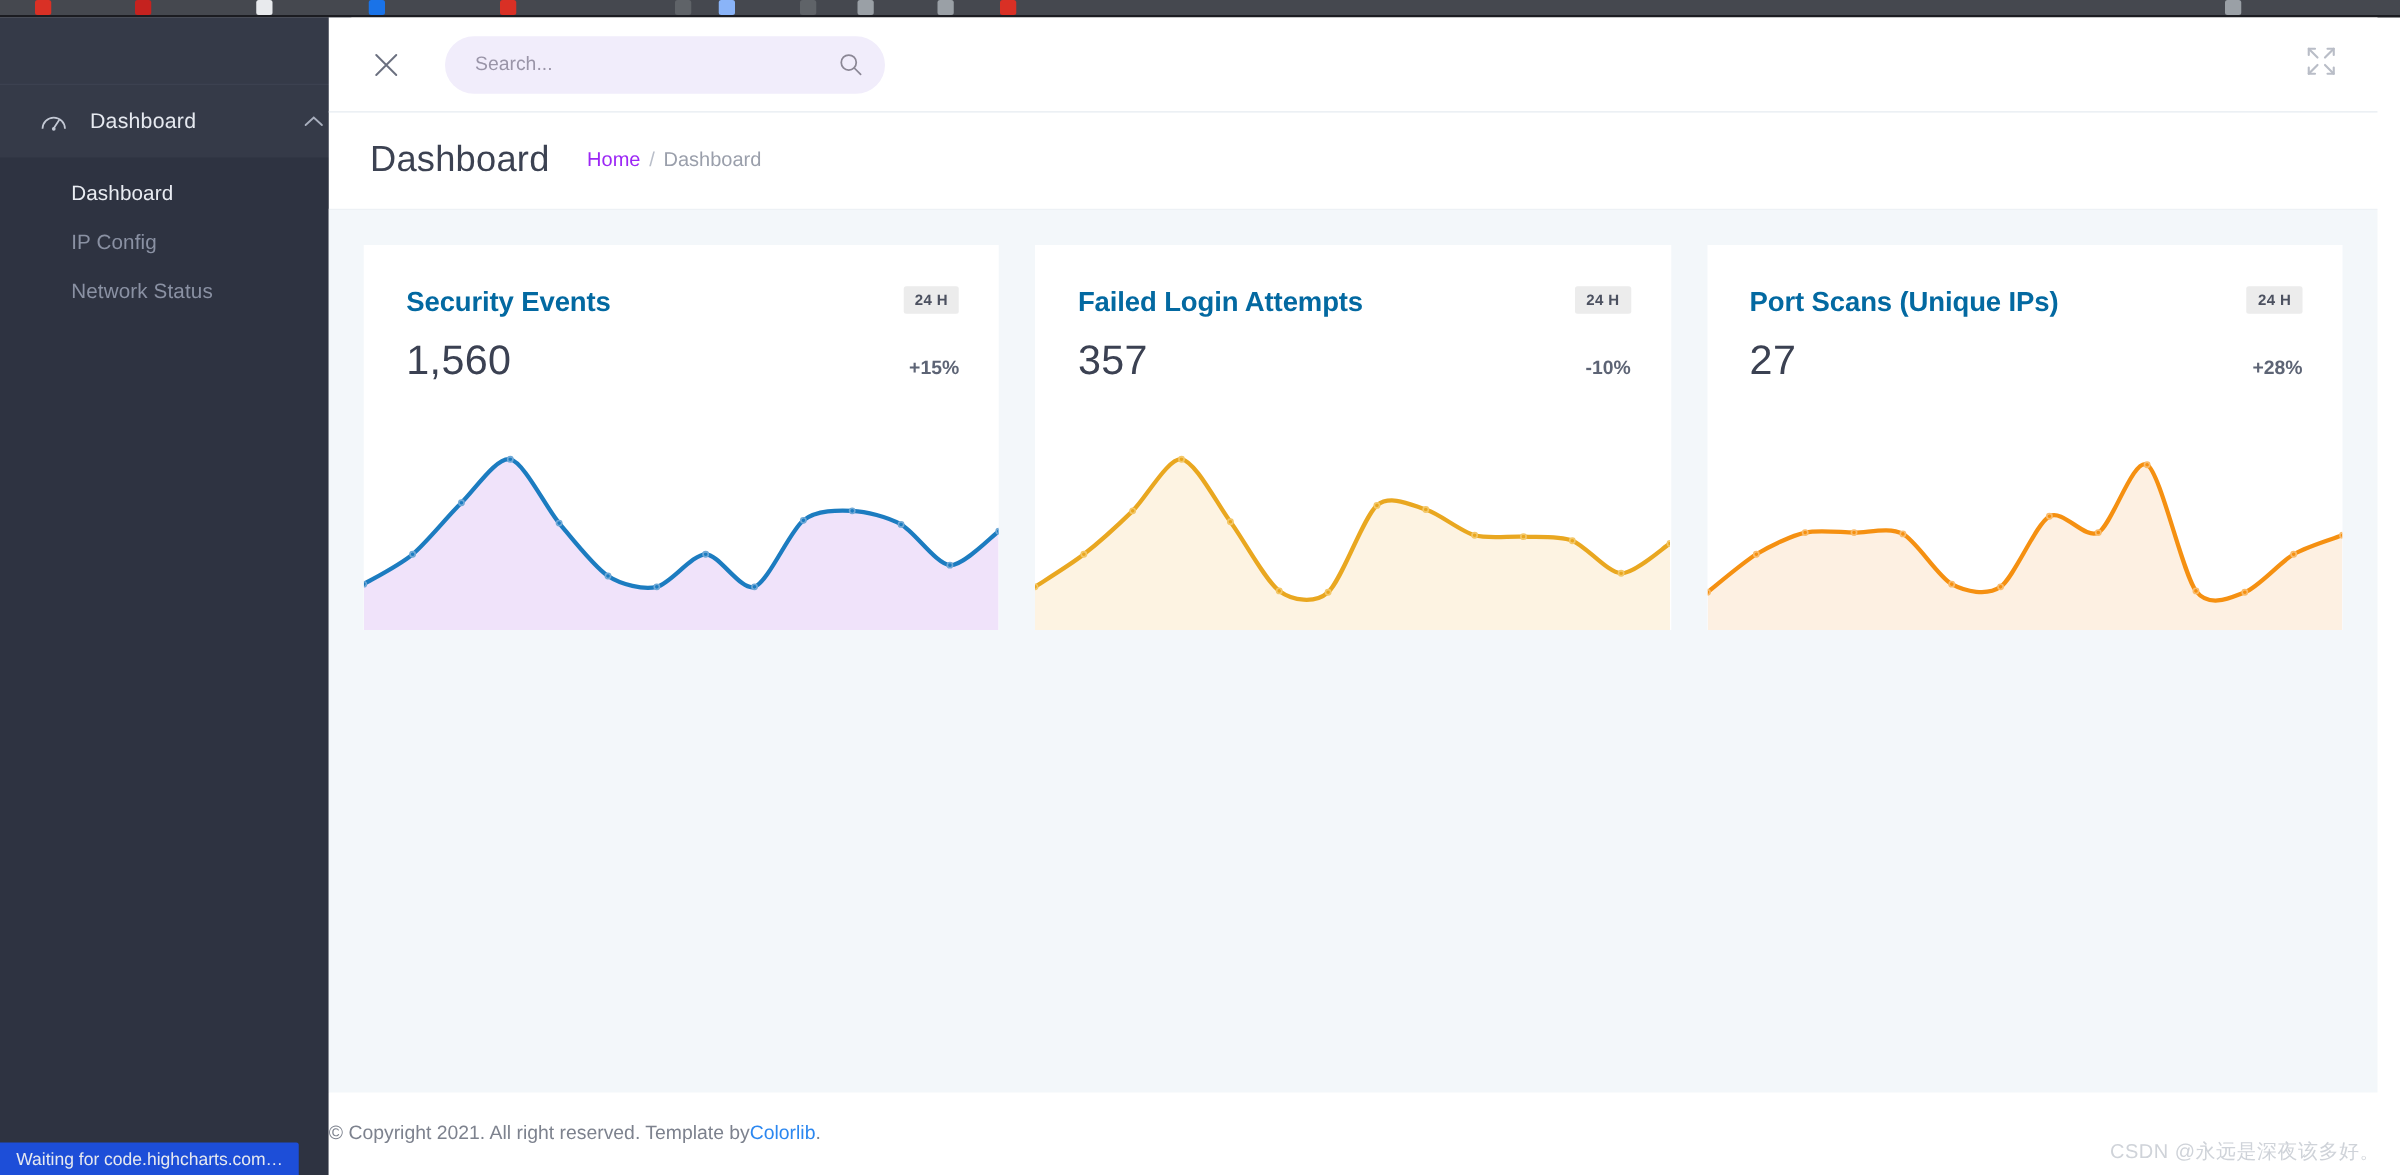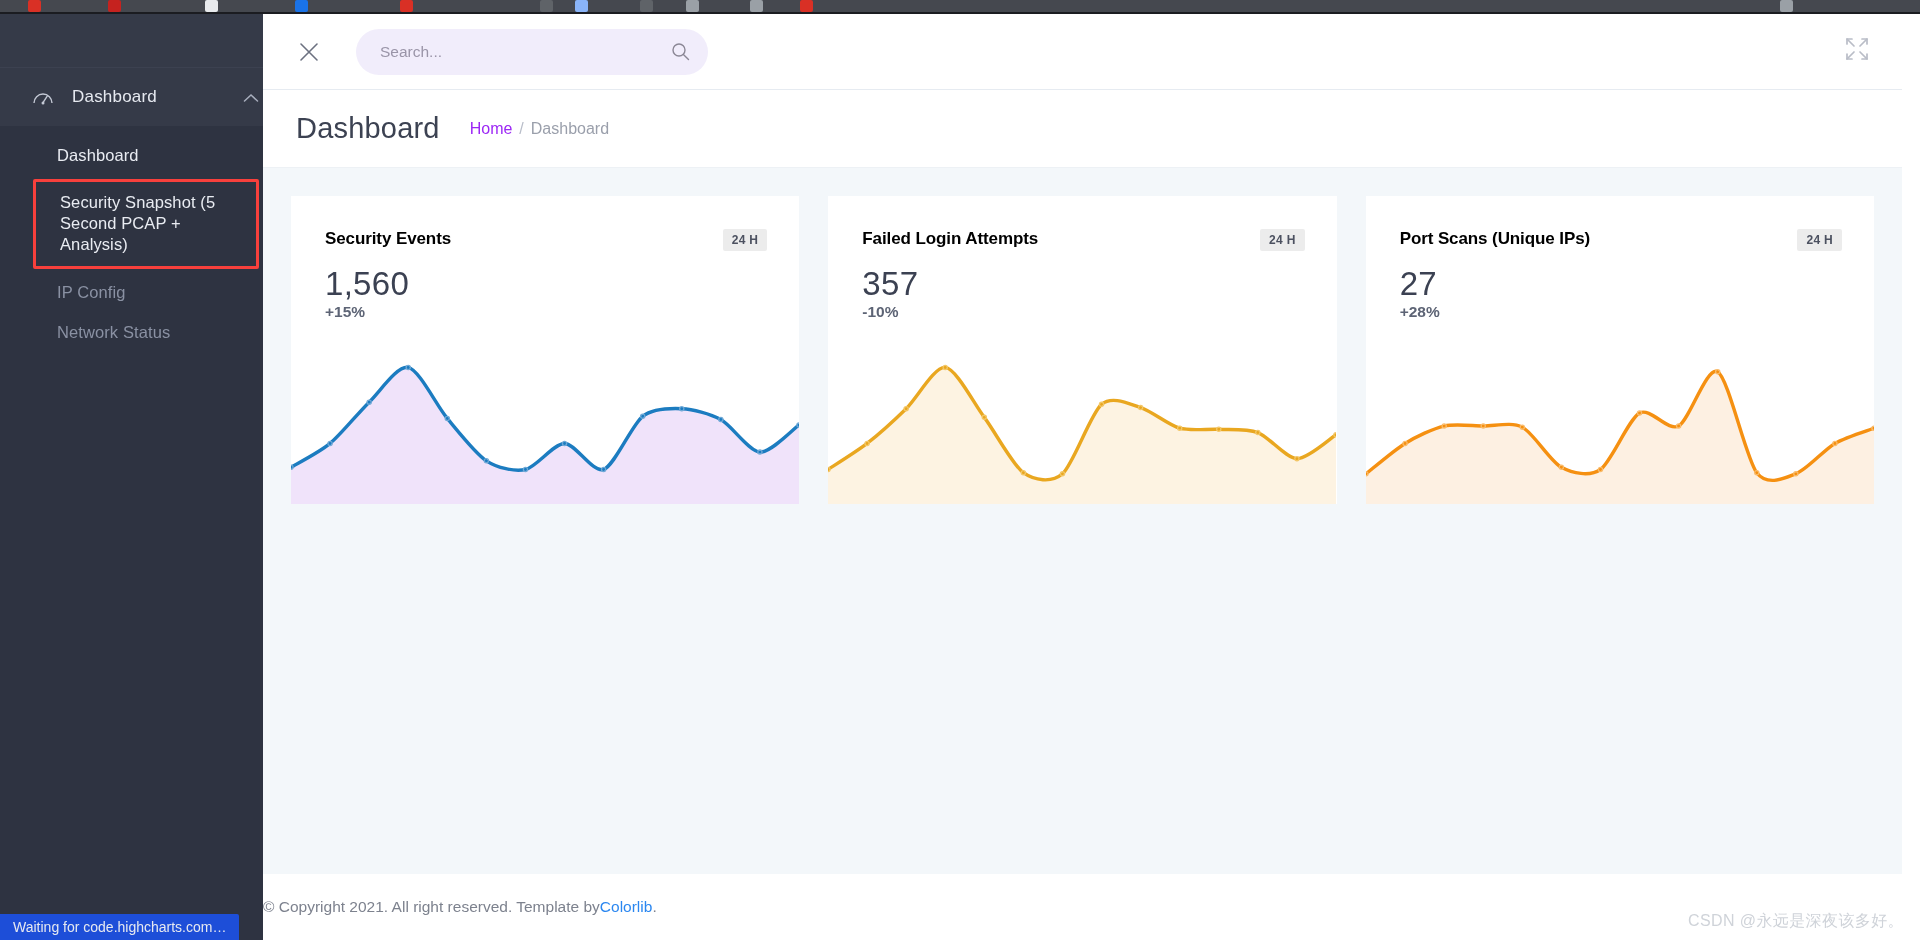--- a/index.html
+++ b/index.html
@@ -208,39 +208,38 @@
     height: 308px;
     position: relative;
     overflow: hidden;
   }
   .card-head {
     display: flex; align-items: flex-start;
     justify-content: space-between;
     padding: 33px 32px 0 34px;
   }
   .card-title {
-    font-size: 17px;
-    color: #000000;
+    font-size: 22px;
+    color: #0369a1;
     font-weight: bold;
     letter-spacing: -.1px;
   }
   .badge {
     background: #ececec;
     color: #4c5160;
     font-size: 12px;
     font-weight: bold;
     padding: 4px 9px 4px 9px;
     letter-spacing: .3px;
     border-radius: 2px;
   }
   .card-sub {
     display: flex; align-items: baseline;
     justify-content: space-between;
     padding: 14px 32px 0 34px;
-    flex-direction: column;
   }
   .card-value {
     font-size: 33px;
     color: #3b4152;
     letter-spacing: .3px;
   }
   .card-delta {
     font-size: 15.5px;
     color: #5d6475;
     font-weight: bold;
@@ -318,21 +317,20 @@
       <span class="glabel">Dashboard</span>
       <span class="chev">
         <svg width="16" height="10" viewBox="0 0 16 10">
             <path d="M1.5 8 L8 2 L14.5 8" fill="none" stroke="#a8aebd" stroke-width="1.5" stroke-linecap="round"></path>
           </svg>
       </span>
     </div>
 
     <div class="side-sub">
       <div class="side-item active-text">Dashboard</div>
-      <div class="side-item highlighted">Security Snapshot (5 Second PCAP + Analysis)</div>
       <div class="side-item">IP Config</div>
       <div class="side-item">Network Status</div>
     </div>
   </aside>
   <div class="blue-accent"></div>
 
   <div class="main">
 
     <div class="searchbar">
       <span class="close-x">

